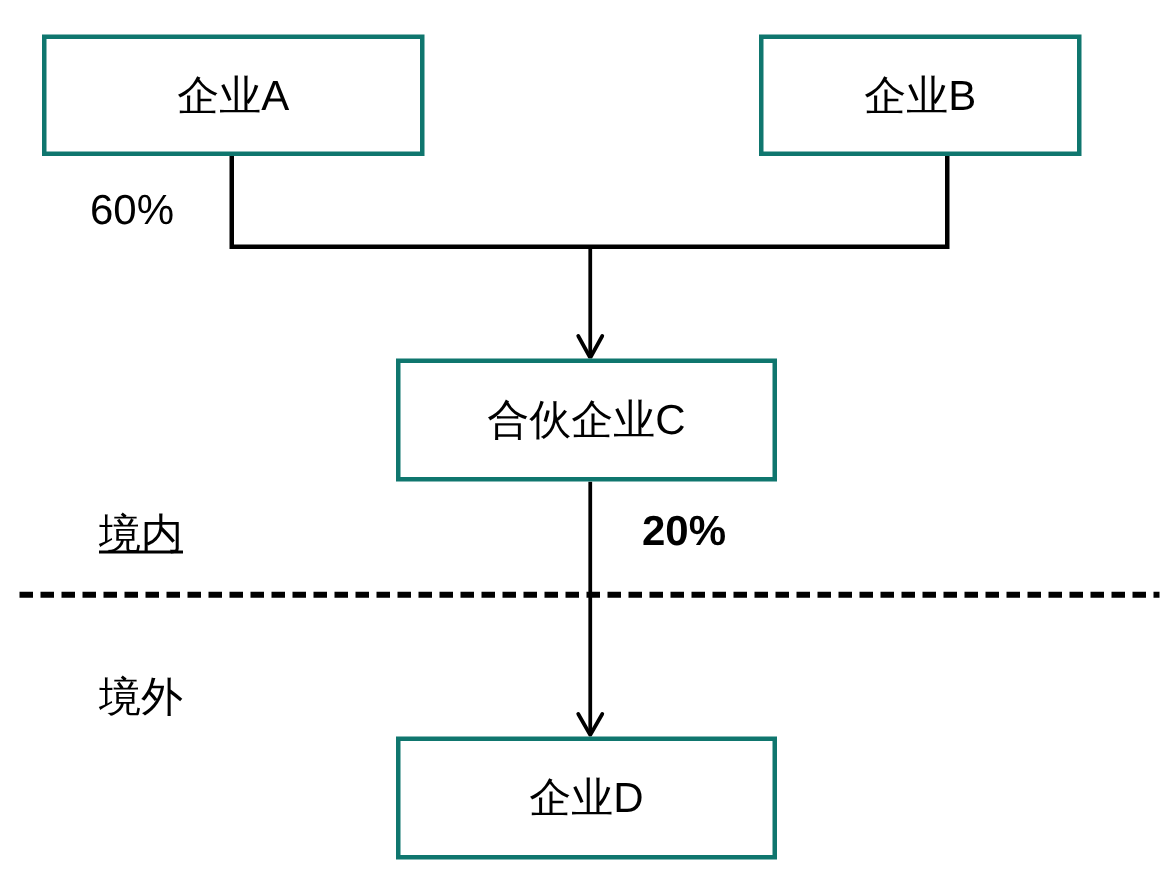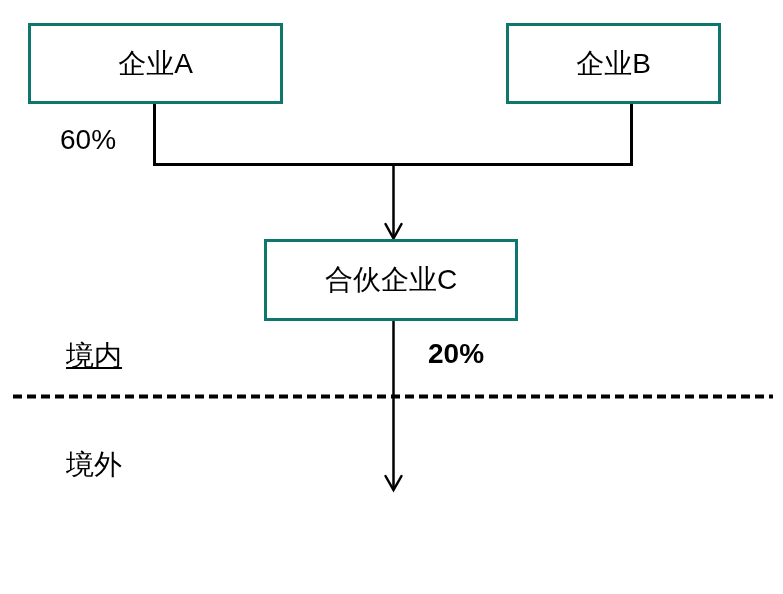--- a/index.html
+++ b/index.html
@@ -74,20 +74,23 @@
   </div>
 
   <div class="node node-b">
     <span>企业B</span>
   </div>
 
   <div class="node node-c">
     <span>合伙企业C</span>
   </div>
 
+  <div class="node node-d">
+    <span>企业D</span>
+  </div>
 
   <span class="float-label label-60">60%</span>
 
   <span class="float-label label-20">20%</span>
 
   <span class="float-label label-domestic">境内</span>
 
   <span class="float-label label-overseas">境外</span>
 
 </div>

